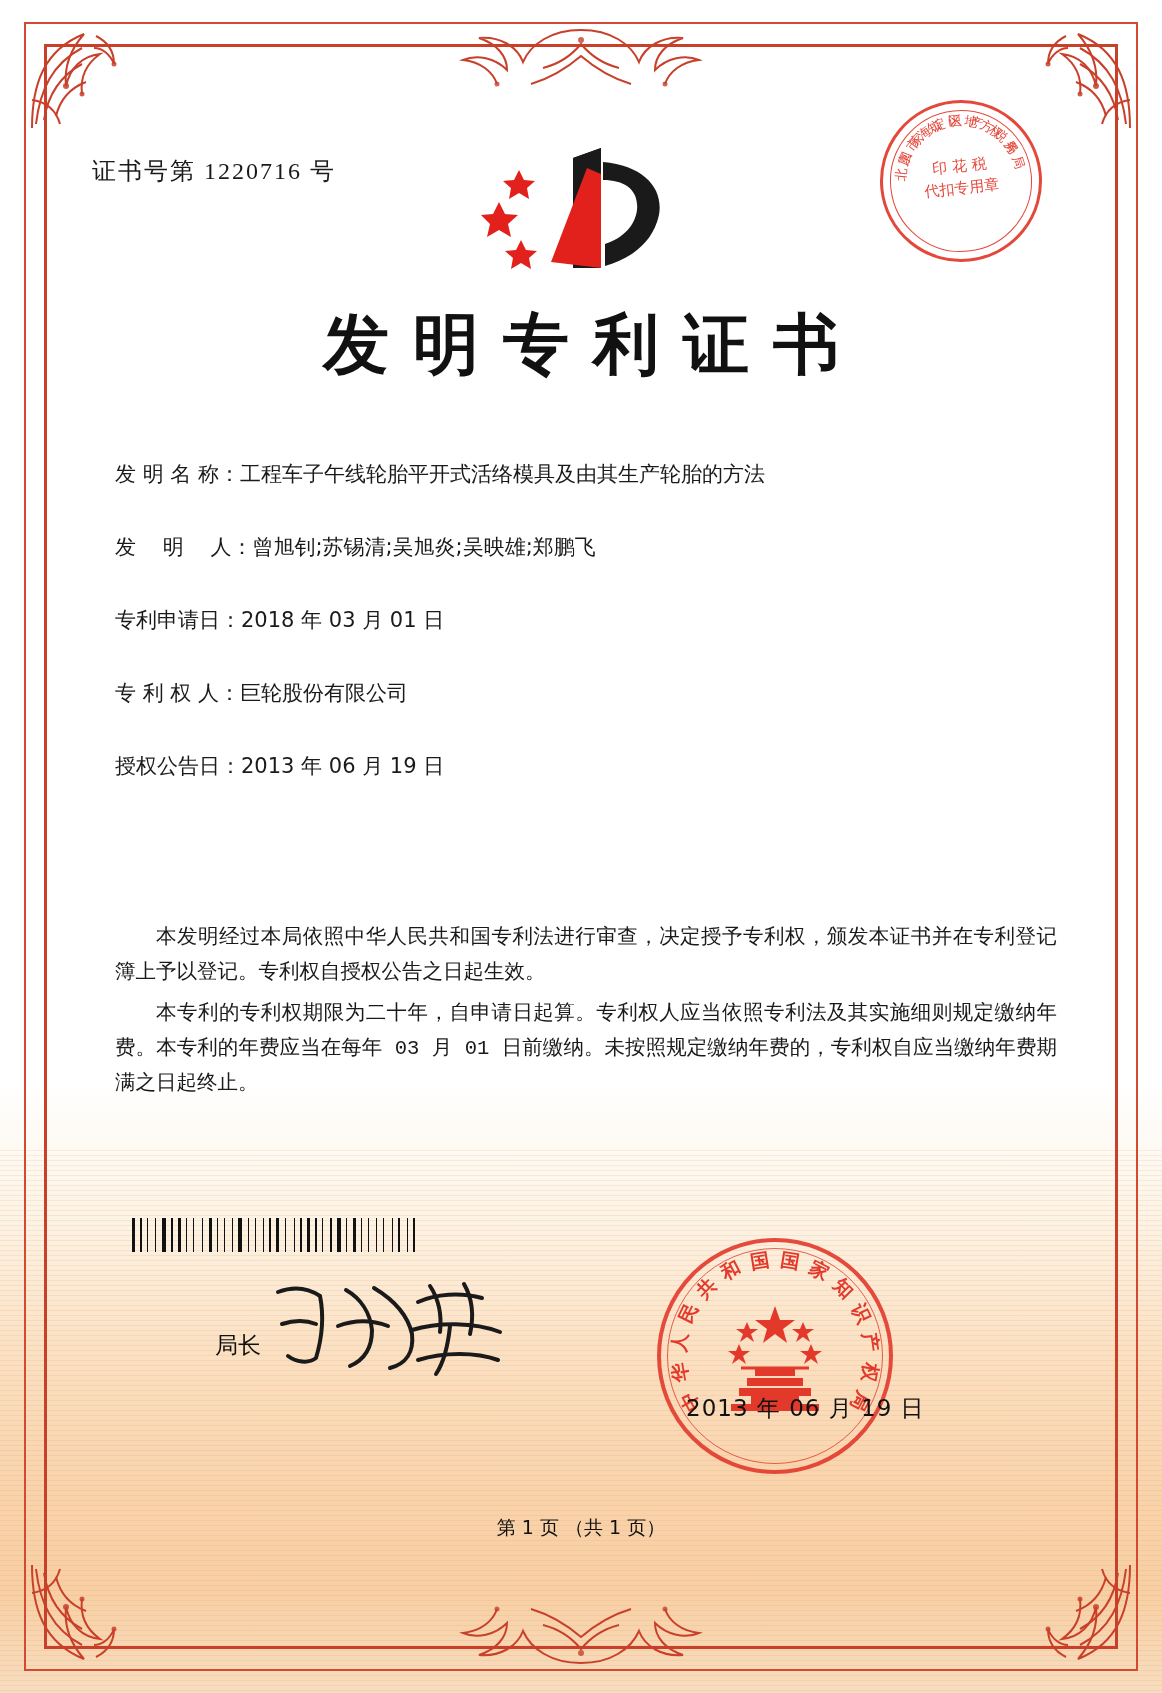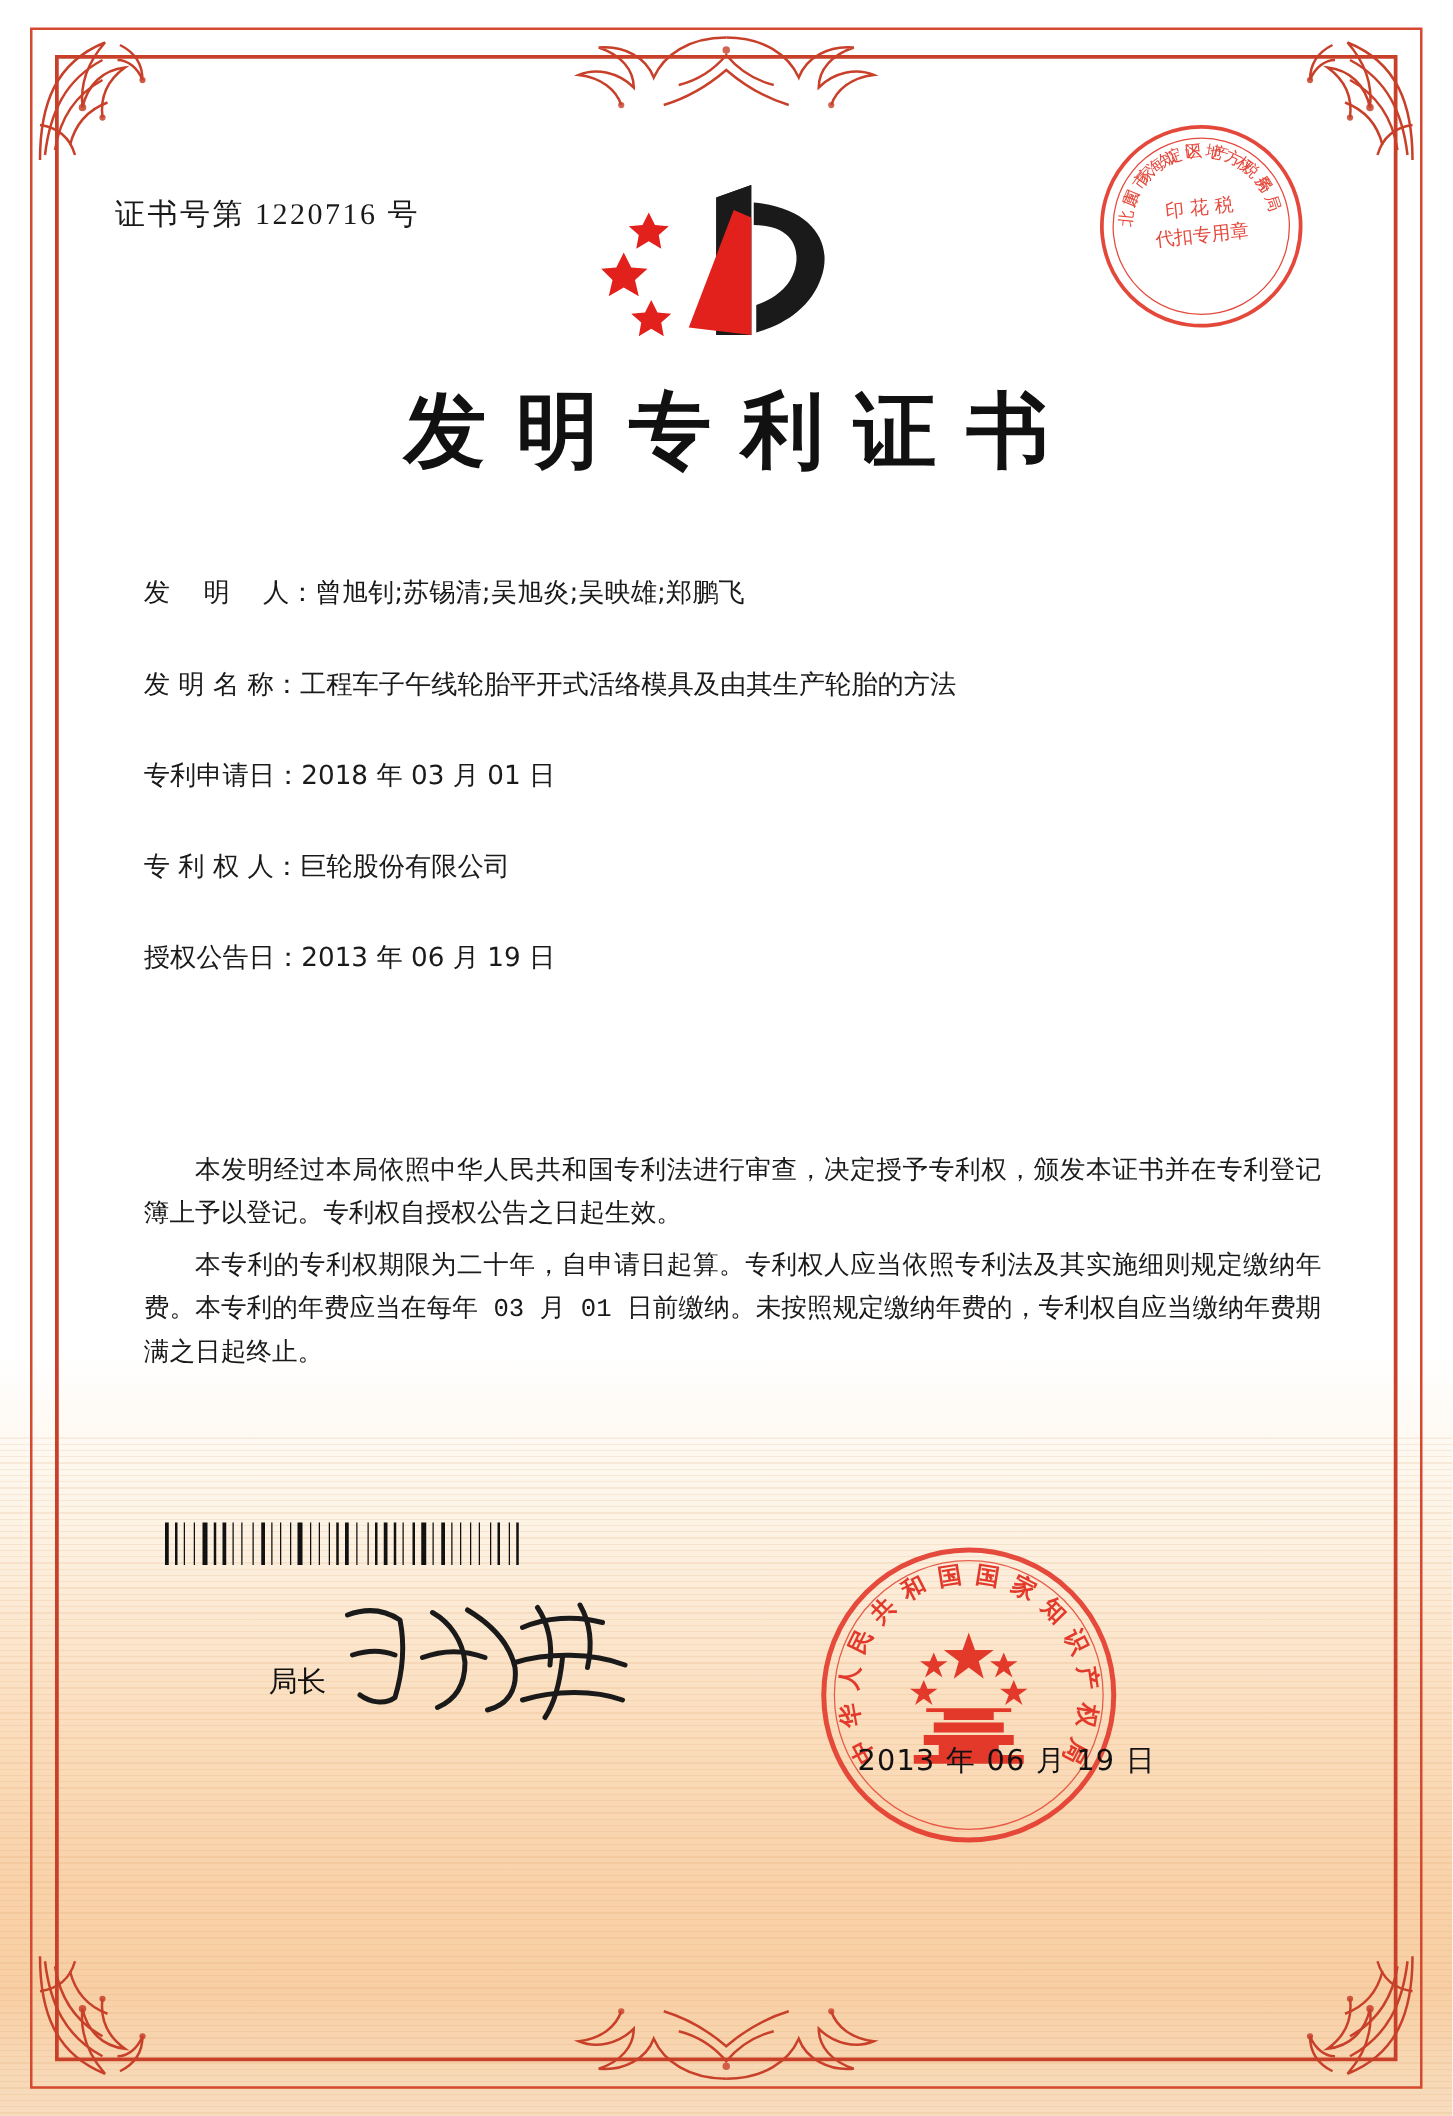--- a/index.html
+++ b/index.html
@@ -331,26 +331,26 @@
     <div class="mid">
       <div>印 花 税</div>
       <div>代扣专用章</div>
     </div>
   </div>
 
   <div class="title">发明专利证书</div>
 
   <div class="fields">
     <div class="row">
+      <span class="lbl">发 明 名 称：</span>
+      <span class="val">工程车子午线轮胎平开式活络模具及由其生产轮胎的方法</span>
+    </div>
+    <div class="row">
       <span class="lbl">发    明    人：</span>
       <span class="val">曾旭钊;苏锡清;吴旭炎;吴映雄;郑鹏飞</span>
-    </div>
-    <div class="row">
-      <span class="lbl">发 明 名 称：</span>
-      <span class="val">工程车子午线轮胎平开式活络模具及由其生产轮胎的方法</span>
     </div>
     <div class="row">
       <span class="lbl">专利申请日：</span>
       <span class="val">2018 年 03 月 01 日</span>
     </div>
     <div class="row">
       <span class="lbl">专 利 权 人：</span>
       <span class="val">巨轮股份有限公司</span>
     </div>
     <div class="row">
@@ -496,14 +496,15 @@
           <rect x="20" y="112" width="88" height="7"></rect>
         </g>
         <g stroke="#e2392b" stroke-width="3" fill="none">
           <path d="M30 76 L98 76"></path>
         </g>
       </svg>
     </div>
   </div>
   <div class="seal-date">2013 年 06 月 19 日</div>
 
+  <div class="footer">第 1 页 （共 1 页）</div>
 
 </div>
 
 </body></html>

